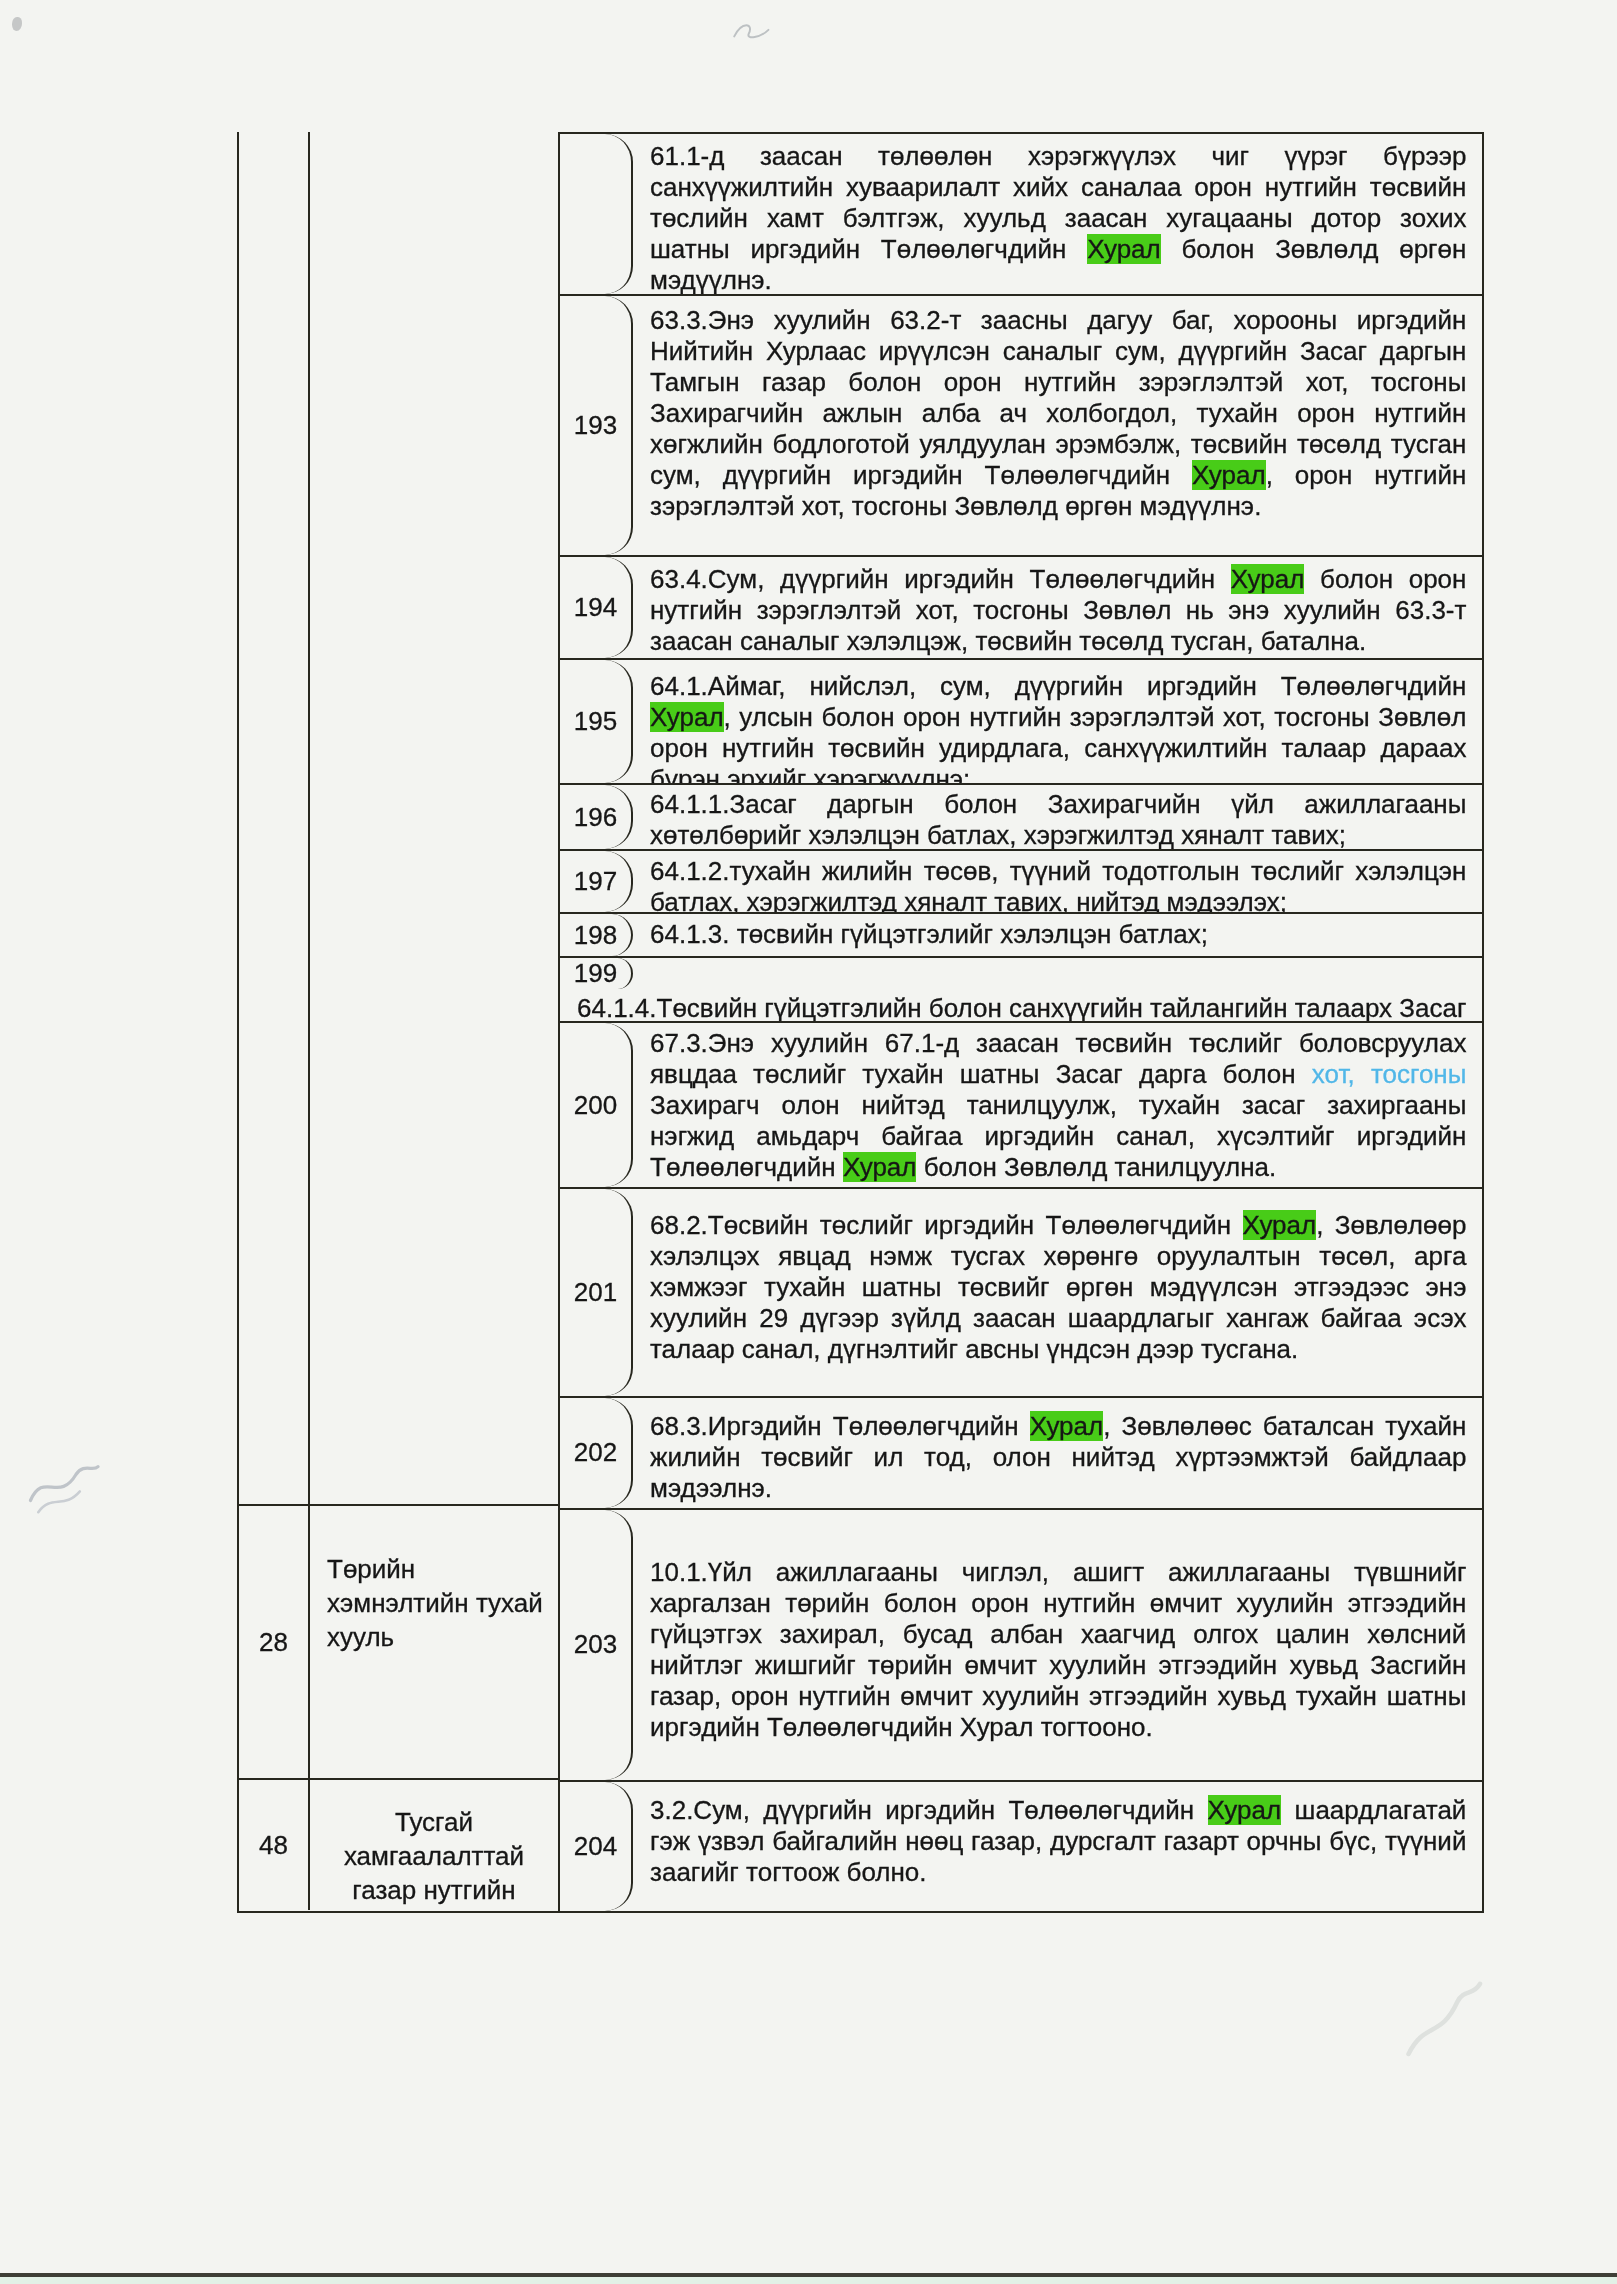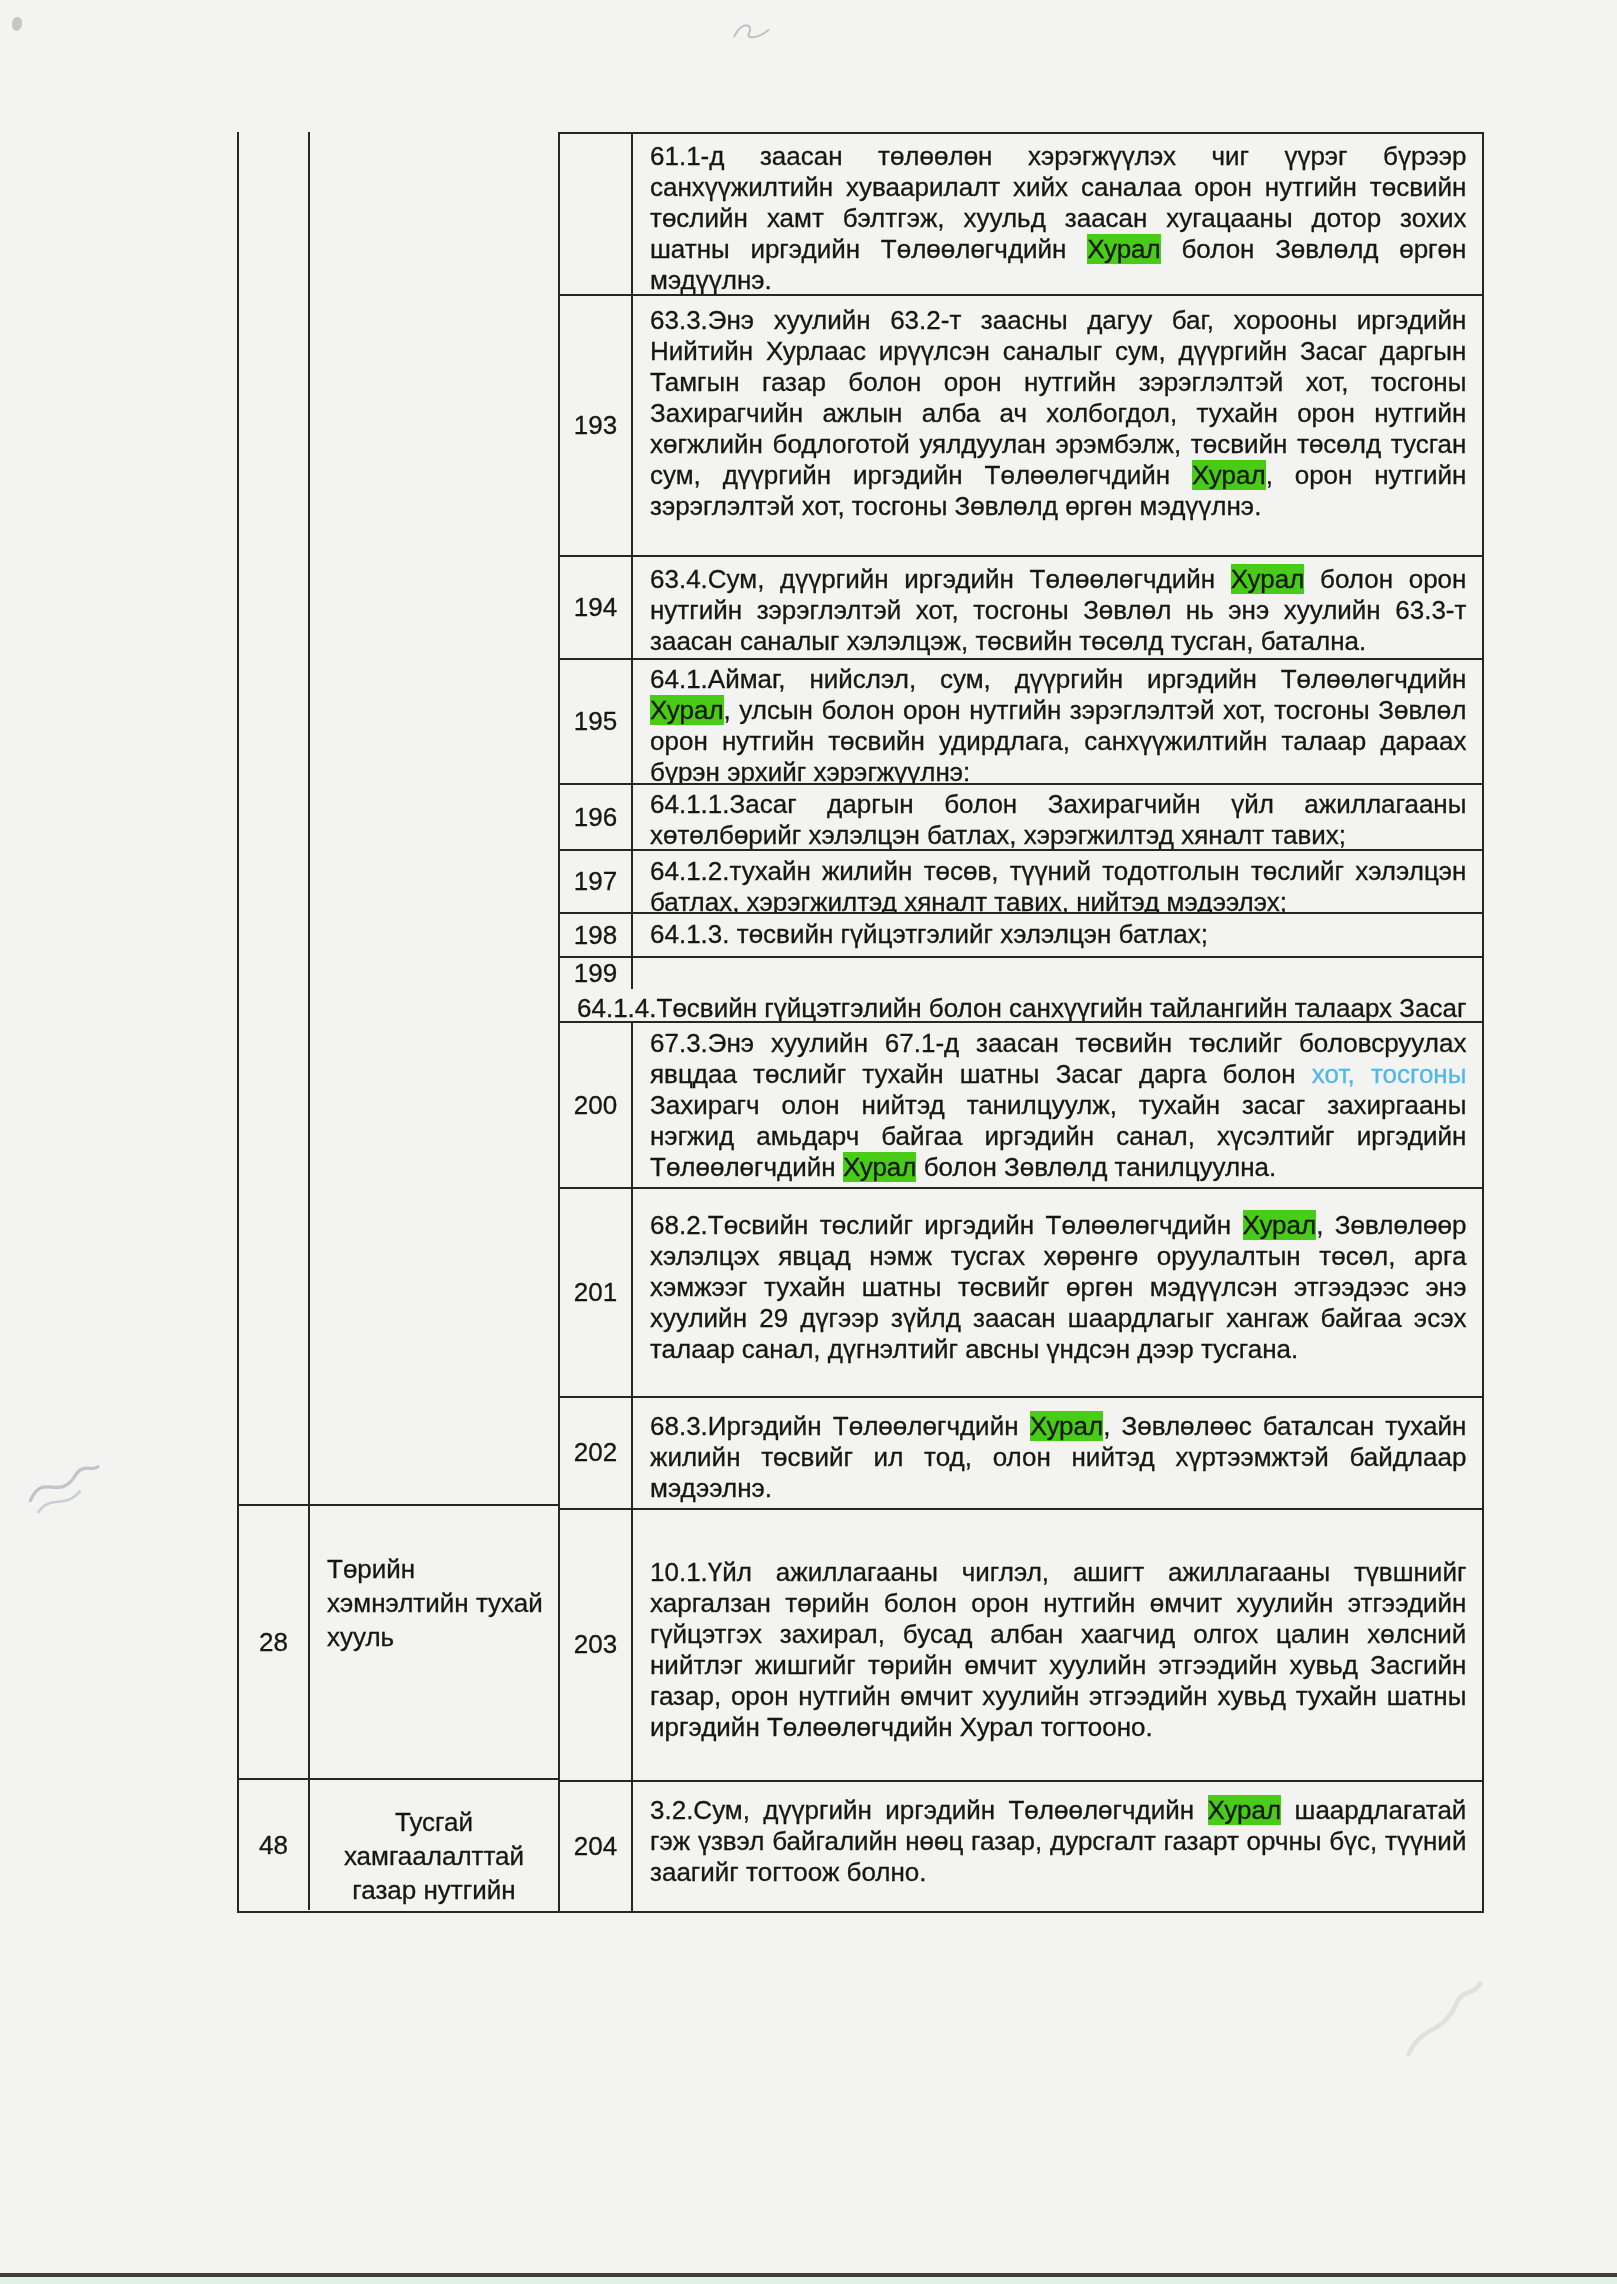--- a/index.html
+++ b/index.html
@@ -27,21 +27,21 @@
     border-left:2px solid var(--c-border,#27271f);
     border-top:2px solid var(--c-border,#27271f);justify-content:flex-end;}
   .lrow,.rrow{display:flex;box-sizing:border-box;border-bottom:2px solid var(--c-border,#27271f);}
   .lrow.last,.rrow.last{border-bottom:none;}
   .no-cell{width:71px;box-sizing:border-box;border-right:2px solid var(--c-border,#27271f);
     display:flex;align-items:center;justify-content:center;font-size:26px;}
   .law-cell{flex:1;box-sizing:border-box;font-size:26px;line-height:34px;}
   .law-left{text-align:left;padding:46px 11.7px 0 17px;}
   .law-center{text-align:center;padding:25px 9px 0 9px;}
   .num-cell{width:73px;box-sizing:border-box;border-right:2px solid var(--c-border,#27271f);
-    display:flex;align-items:center;justify-content:center;font-size:26px;}
+    display:flex;align-items:center;justify-content:center;font-size:26px;border-radius:28px;}
   .text-cell{flex:1;box-sizing:border-box;
     font-size:26px;line-height:31px;
     text-align:justify;text-justify:inter-word;
     padding:5.2px 15.6px 3.9px 17px;overflow:hidden;}
   .hl{background:var(--c-hl,#48cc18);}
   .blue{color:var(--c-blue,#51b7e8);}
   
   .artifact{position:absolute;pointer-events:none;}
   .pencil-mark{left:25px;top:1455px;opacity:.85;}
   .corner-speck{left:11.7px;top:17px;width:10.4px;height:14.3px;background:#8f9094;border-radius:50% 40% 55% 45%;opacity:.45;}
@@ -78,21 +78,21 @@
         <div class="rrow" style="height: 263px;">
           <div class="num-cell">193</div>
           <div class="text-cell" style="padding-top: 9px;"><span>63.3.Энэ хуулийн 63.2-т заасны дагуу баг, хорооны иргэдийн Нийтийн Хурлаас ирүүлсэн саналыг сум, дүүргийн Засаг даргын Тамгын газар болон орон нутгийн зэрэглэлтэй хот, тосгоны Захирагчийн ажлын алба ач холбогдол, тухайн орон нутгийн хөгжлийн бодлоготой уялдуулан эрэмбэлж, төсвийн төсөлд тусган сум, дүүргийн иргэдийн Төлөөлөгчдийн </span><span class="hl">Хурал</span><span>, орон нутгийн зэрэглэлтэй хот, тосгоны Зөвлөлд өргөн мэдүүлнэ.</span></div>
         </div>
         <div class="rrow" style="height: 103px;">
           <div class="num-cell">194</div>
           <div class="text-cell" style="padding-top: 6.5px;"><span>63.4.Сум, дүүргийн иргэдийн Төлөөлөгчдийн </span><span class="hl">Хурал</span><span> болон орон нутгийн зэрэглэлтэй хот, тосгоны Зөвлөл нь энэ хуулийн 63.3-т заасан саналыг хэлэлцэж, төсвийн төсөлд тусган, батална.</span></div>
         </div>
         <div class="rrow" style="height: 125px;">
           <div class="num-cell">195</div>
-          <div class="text-cell" style="padding-top: 4px;"><span>64.1.Аймаг, нийслэл, сум, дүүргийн иргэдийн Төлөөлөгчдийн </span><span class="hl">Хурал</span><span>, улсын болон орон нутгийн зэрэглэлтэй хот, тосгоны Зөвлөл орон нутгийн төсвийн удирдлага, санхүүжилтийн талаар дараах бүрэн эрхийг хэрэгжүүлнэ:</span></div>
+          <div class="text-cell" style="padding-top: 11px;"><span>64.1.Аймаг, нийслэл, сум, дүүргийн иргэдийн Төлөөлөгчдийн </span><span class="hl">Хурал</span><span>, улсын болон орон нутгийн зэрэглэлтэй хот, тосгоны Зөвлөл орон нутгийн төсвийн удирдлага, санхүүжилтийн талаар дараах бүрэн эрхийг хэрэгжүүлнэ:</span></div>
         </div>
         <div class="rrow" style="height: 66px;">
           <div class="num-cell">196</div>
           <div class="text-cell" style="padding-top: 3.3px;"><span>64.1.1.Засаг даргын болон Захирагчийн үйл ажиллагааны хөтөлбөрийг хэлэлцэн батлах, хэрэгжилтэд хяналт тавих;</span></div>
         </div>
         <div class="rrow" style="height: 63px;">
           <div class="num-cell">197</div>
           <div class="text-cell" style="padding-top: 4.6px;"><span>64.1.2.тухайн жилийн төсөв, түүний тодотголын төслийг хэлэлцэн батлах, хэрэгжилтэд хяналт тавих, нийтэд мэдээлэх;</span></div>
         </div>
         <div class="rrow" style="height: 44px;">

